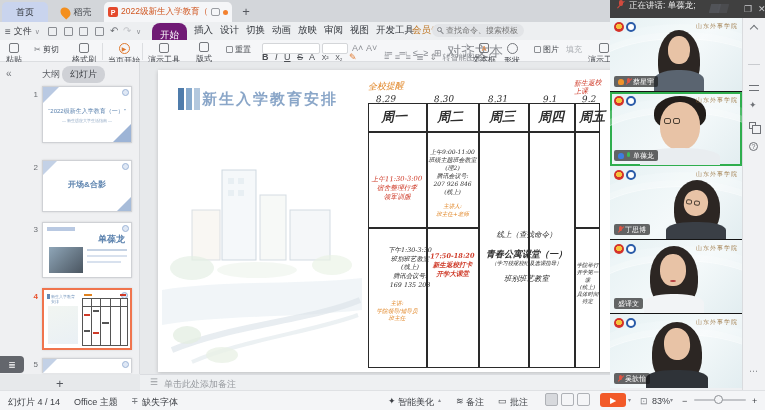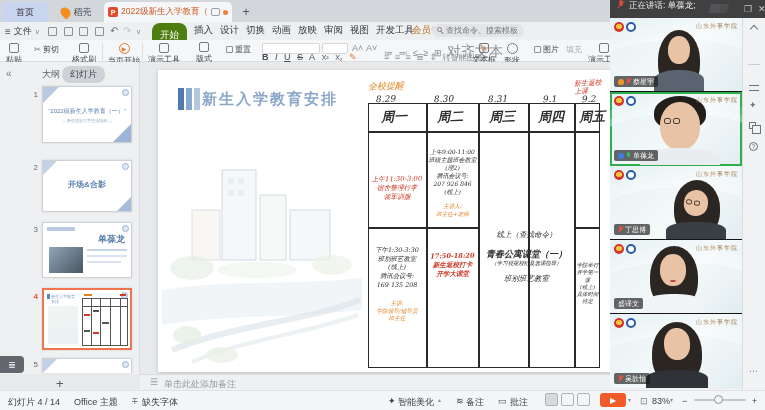--- a/index.html
+++ b/index.html
@@ -20,21 +20,21 @@
   .tab-new { left:238px; top:3px; width:16px; height:16px; font-size:13px; color:#55585e; display:flex; align-items:center; justify-content:center; }
 
   
   .menurow { left:0; top:22px; width:765px; height:18px; background:#edeff1; }
   .mfile { left:5px; top:25px; color:#3c3f44; display:flex; gap:3px; align-items:center;}
   .mini-ic { display:inline-block; width:9px; height:9px; border:1px solid #8b8e93; border-radius:1px; margin-right:4px; vertical-align:middle;}
   .icrow { left:48px; top:25px; }
   .undo { color:#6f7277; font-size:10px; margin-right:2px;}
   .redo { color:#c2c4c8; font-size:10px; margin-right:2px;}
   .menu-item { top:24px; color:#33373d; font-size:9.5px; }
-  .menu-active { background:#4d7c0f; color:#fff; border-radius:8px; padding:6px 8px; top:23px;}
+  .menu-active { background:#701a75; color:#fff; border-radius:8px; padding:6px 8px; top:23px;}
   .searchbox { left:432px; top:24px; width:92px; height:13px; background:#e2e4e7; border:none; border-radius:7px; font-size:8px; color:#7c7f85; padding-left:14px; }
   .mag { left:437px; top:27px; width:5px; height:5px; border:1px solid #84878c; border-radius:50%; }
   .mag::after { content:''; position:absolute; width:4px; height:1px; background:#84878c; right:-3px; bottom:-2px; transform:rotate(45deg); }
 
   
   .toolrow { left:0; top:40px; width:765px; height:22px; background:#f5f6f8; border-bottom:1px solid #dcdee1; }
   .bigbtn { display:flex; flex-direction:column; align-items:center; justify-content:center; gap:1px; color:#45484e; font-size:8px;}
   .ic-box { width:10px; height:10px; border:1.2px solid #75787d; border-radius:2px; }
   .ic-circle { width:11px; height:11px; border:1.2px solid #e07a30; border-radius:50%; color:#e07a30; font-size:6px; display:flex; align-items:center; justify-content:center;}
   .stack { display:flex; flex-direction:column; gap:10px; font-size:8px; color:#45484e;}
@@ -362,21 +362,21 @@
 <span class="hand ink day" style="left:489px">周三</span>
 <span class="hand ink day" style="left:538px">周四</span>
 <span class="hand ink day" style="left:579px">周五</span>
 
 <div class="cellblock hand red" style="left:369px;top:175px;width:56px;font-size:6.8px;transform:rotate(-1deg)">
   <div>上午11:30-3:00</div>
   <div>宿舍整理行李</div>
   <div>领军训服</div>
 </div>
 
-<div class="cellblock hand ink" style="left:369px;top:246px;width:56px;font-size:6.4px">
+<div class="cellblock hand ink" style="left:382px;top:246px;width:56px;font-size:6.4px">
   <div>下午1:30-3:30</div>
   <div>班别班艺教室</div>
   <div>(线上)</div>
   <div>腾讯会议号:</div>
   <div>169 135 208</div>
 </div>
 <div class="cellblock hand orange" style="left:369px;top:300px;width:56px;font-size:5.6px">
   <div>主讲:</div>
   <div>学院领导/辅导员</div>
   <div>班主任</div>

